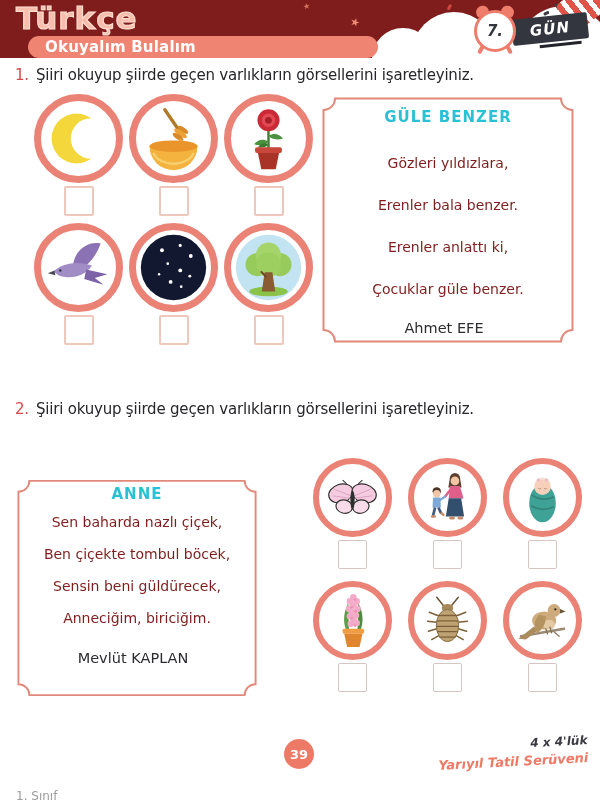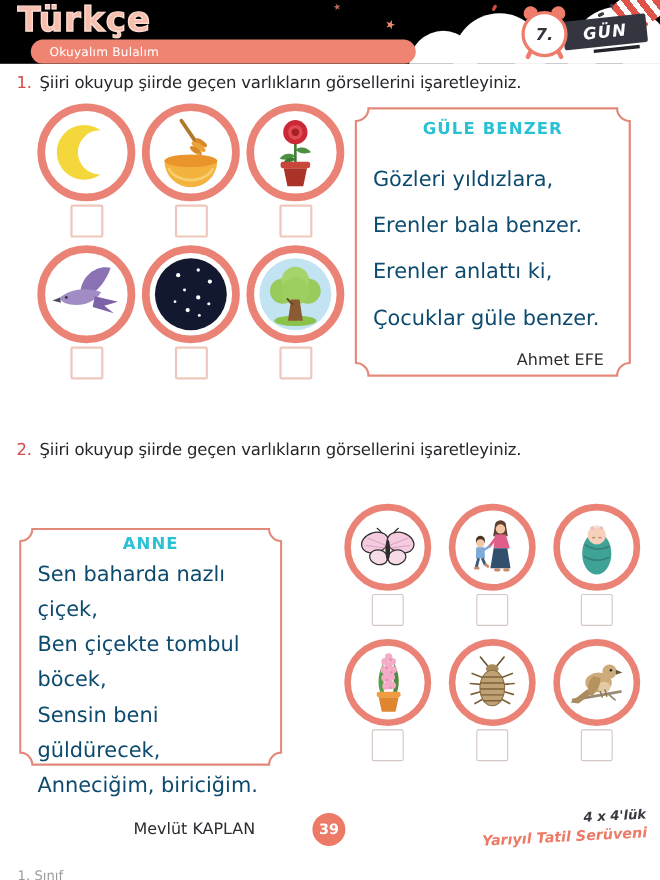--- a/index.html
+++ b/index.html
@@ -5,37 +5,37 @@
   * { margin:0; padding:0; box-sizing:border-box; }
   html,body { background:#e8e8e8; }
   .page {
     position:relative; width:600px; height:800px; margin:0 auto;
     background:#ffffff; overflow:hidden;
     font-family:"DejaVu Sans", sans-serif; color:#2c2c30;
   }
 
   
   .header { position:absolute; left:0; top:0; width:600px; height:58px;
-    background:#000000; overflow:hidden; }
+    background:#7f1d1d; overflow:hidden; }
   .cloud { position:absolute; background:#ffffff; border-radius:50%; }
   .c1 { left:372px; top:28px; width:62px; height:62px; }
   .c2 { left:412px; top:12px; width:84px; height:84px; }
   .c3 { left:468px; top:26px; width:74px; height:74px; }
   .c4 { left:516px; top:6px;  width:96px; height:96px; }
   .c5 { left:566px; top:24px; width:60px; height:60px; }
   .subject-title {
     position:absolute; left:16px; top:0px;
     font-size:31px; font-weight:bold; letter-spacing:1px;
     color:#f7beae; -webkit-text-stroke:1.2px #fcdccf;
   }
   .section-tab {
     position:absolute; left:28px; top:36px; width:350px; height:22px;
     background:#ee8471; border-radius:11px;
     display:flex; align-items:center; padding-left:17px;
-    color:#ffffff; font-size:11px; font-weight:normal; letter-spacing:.2px;
+    color:#ffffff; font-size:15px; font-weight:bold; letter-spacing:.2px;
   }
   .star { position:absolute; color:#ec8a74; font-size:11px; }
   .st1 { left:350px; top:16px; transform:rotate(18deg); }
   .st2 { left:303px; top:2px; font-size:8px; transform:rotate(-10deg); opacity:.8; }
   .spark { position:absolute; width:2.5px; height:8px; border-radius:2px; background:#3a3c45; }
   .sp1 { left:556px; top:3px; transform:rotate(-35deg); }
   .sp2 { left:572px; top:6px; transform:rotate(20deg); }
   .sp3 { left:545px; top:10px; transform:rotate(65deg); height:6px; }
   .sp4 { left:448px; top:4px;  transform:rotate(30deg); height:6px; background:#d0493f; }
   .corner-ribbon {
@@ -95,26 +95,26 @@
 
   
   .poem-box { position:absolute; }
   #poem1 { left:322px; top:97px;  width:252px; height:246px; }
   #poem2 { left:17px;  top:474px; width:240px; height:228px; }
   .poem-frame { position:absolute; left:0; top:0; width:100%; height:100%; }
   .poem-content { position:absolute; left:0; top:0; width:100%; height:100%;
     padding:11px 17px 0 17px; }
   .poem-title { text-align:center; color:#2bc1d5; font-weight:bold;
     font-size:15px; letter-spacing:1px; }
-  .poem-line { font-size:19px; color:#0c4a6e; }
+  .poem-line { font-size:14px; color:#7f1d1d;text-align:center; }
   #poem1 .poem-line { line-height:42px; }
   #poem2 .poem-line { line-height:32px; }
   #poem1 .poem-title { margin-bottom:16px; }
   #poem2 .poem-title { margin-bottom:3px; }
-  .poem-author { text-align:right; font-size:14.5px; margin-top:10px; padding-right:8px; }
+  .poem-author { text-align:center; font-size:14.5px; margin-top:10px; padding-right:8px; }
   #poem2 .poem-author { margin-top:16px; }
 
   
   .footer-grade { position:absolute; left:16px; top:789px; font-size:12px; color:#9b9b9b; }
   .page-num {
     position:absolute; left:284px; top:739px; width:30px; height:30px;
     border-radius:50%; background:#ed7a67; color:#ffffff;
     font-size:13px; font-weight:bold;
     display:flex; align-items:center; justify-content:center;
   }

